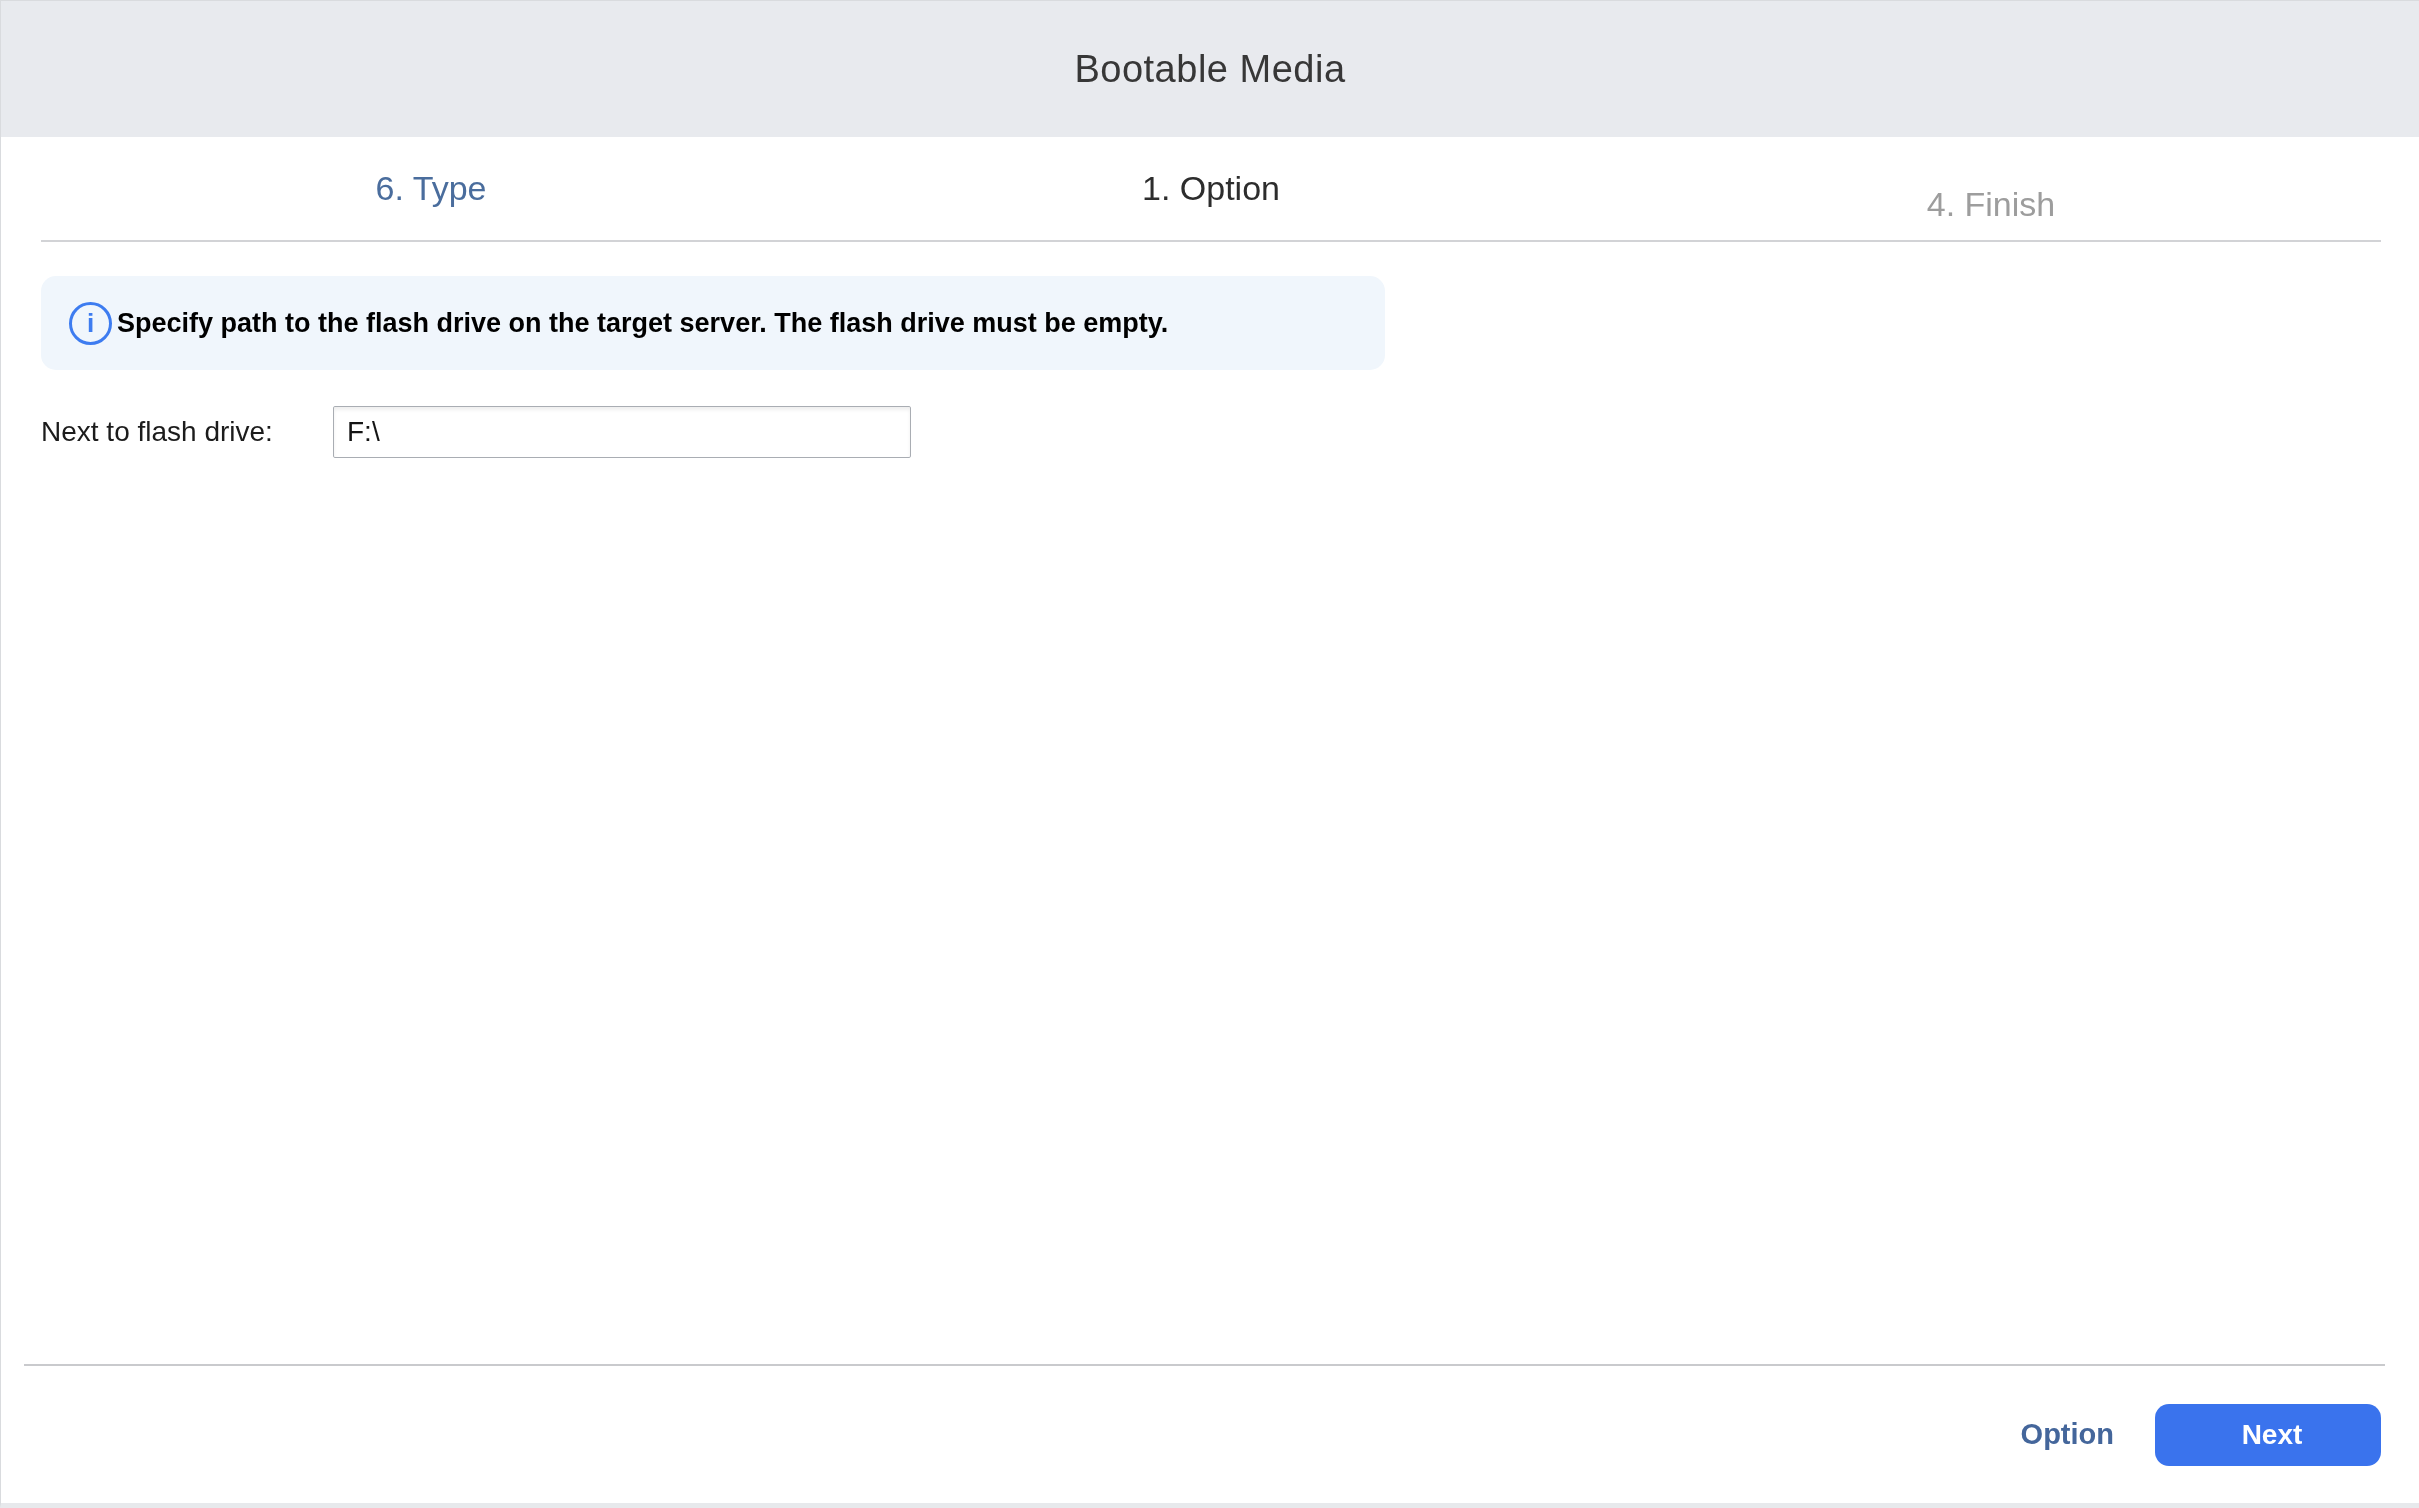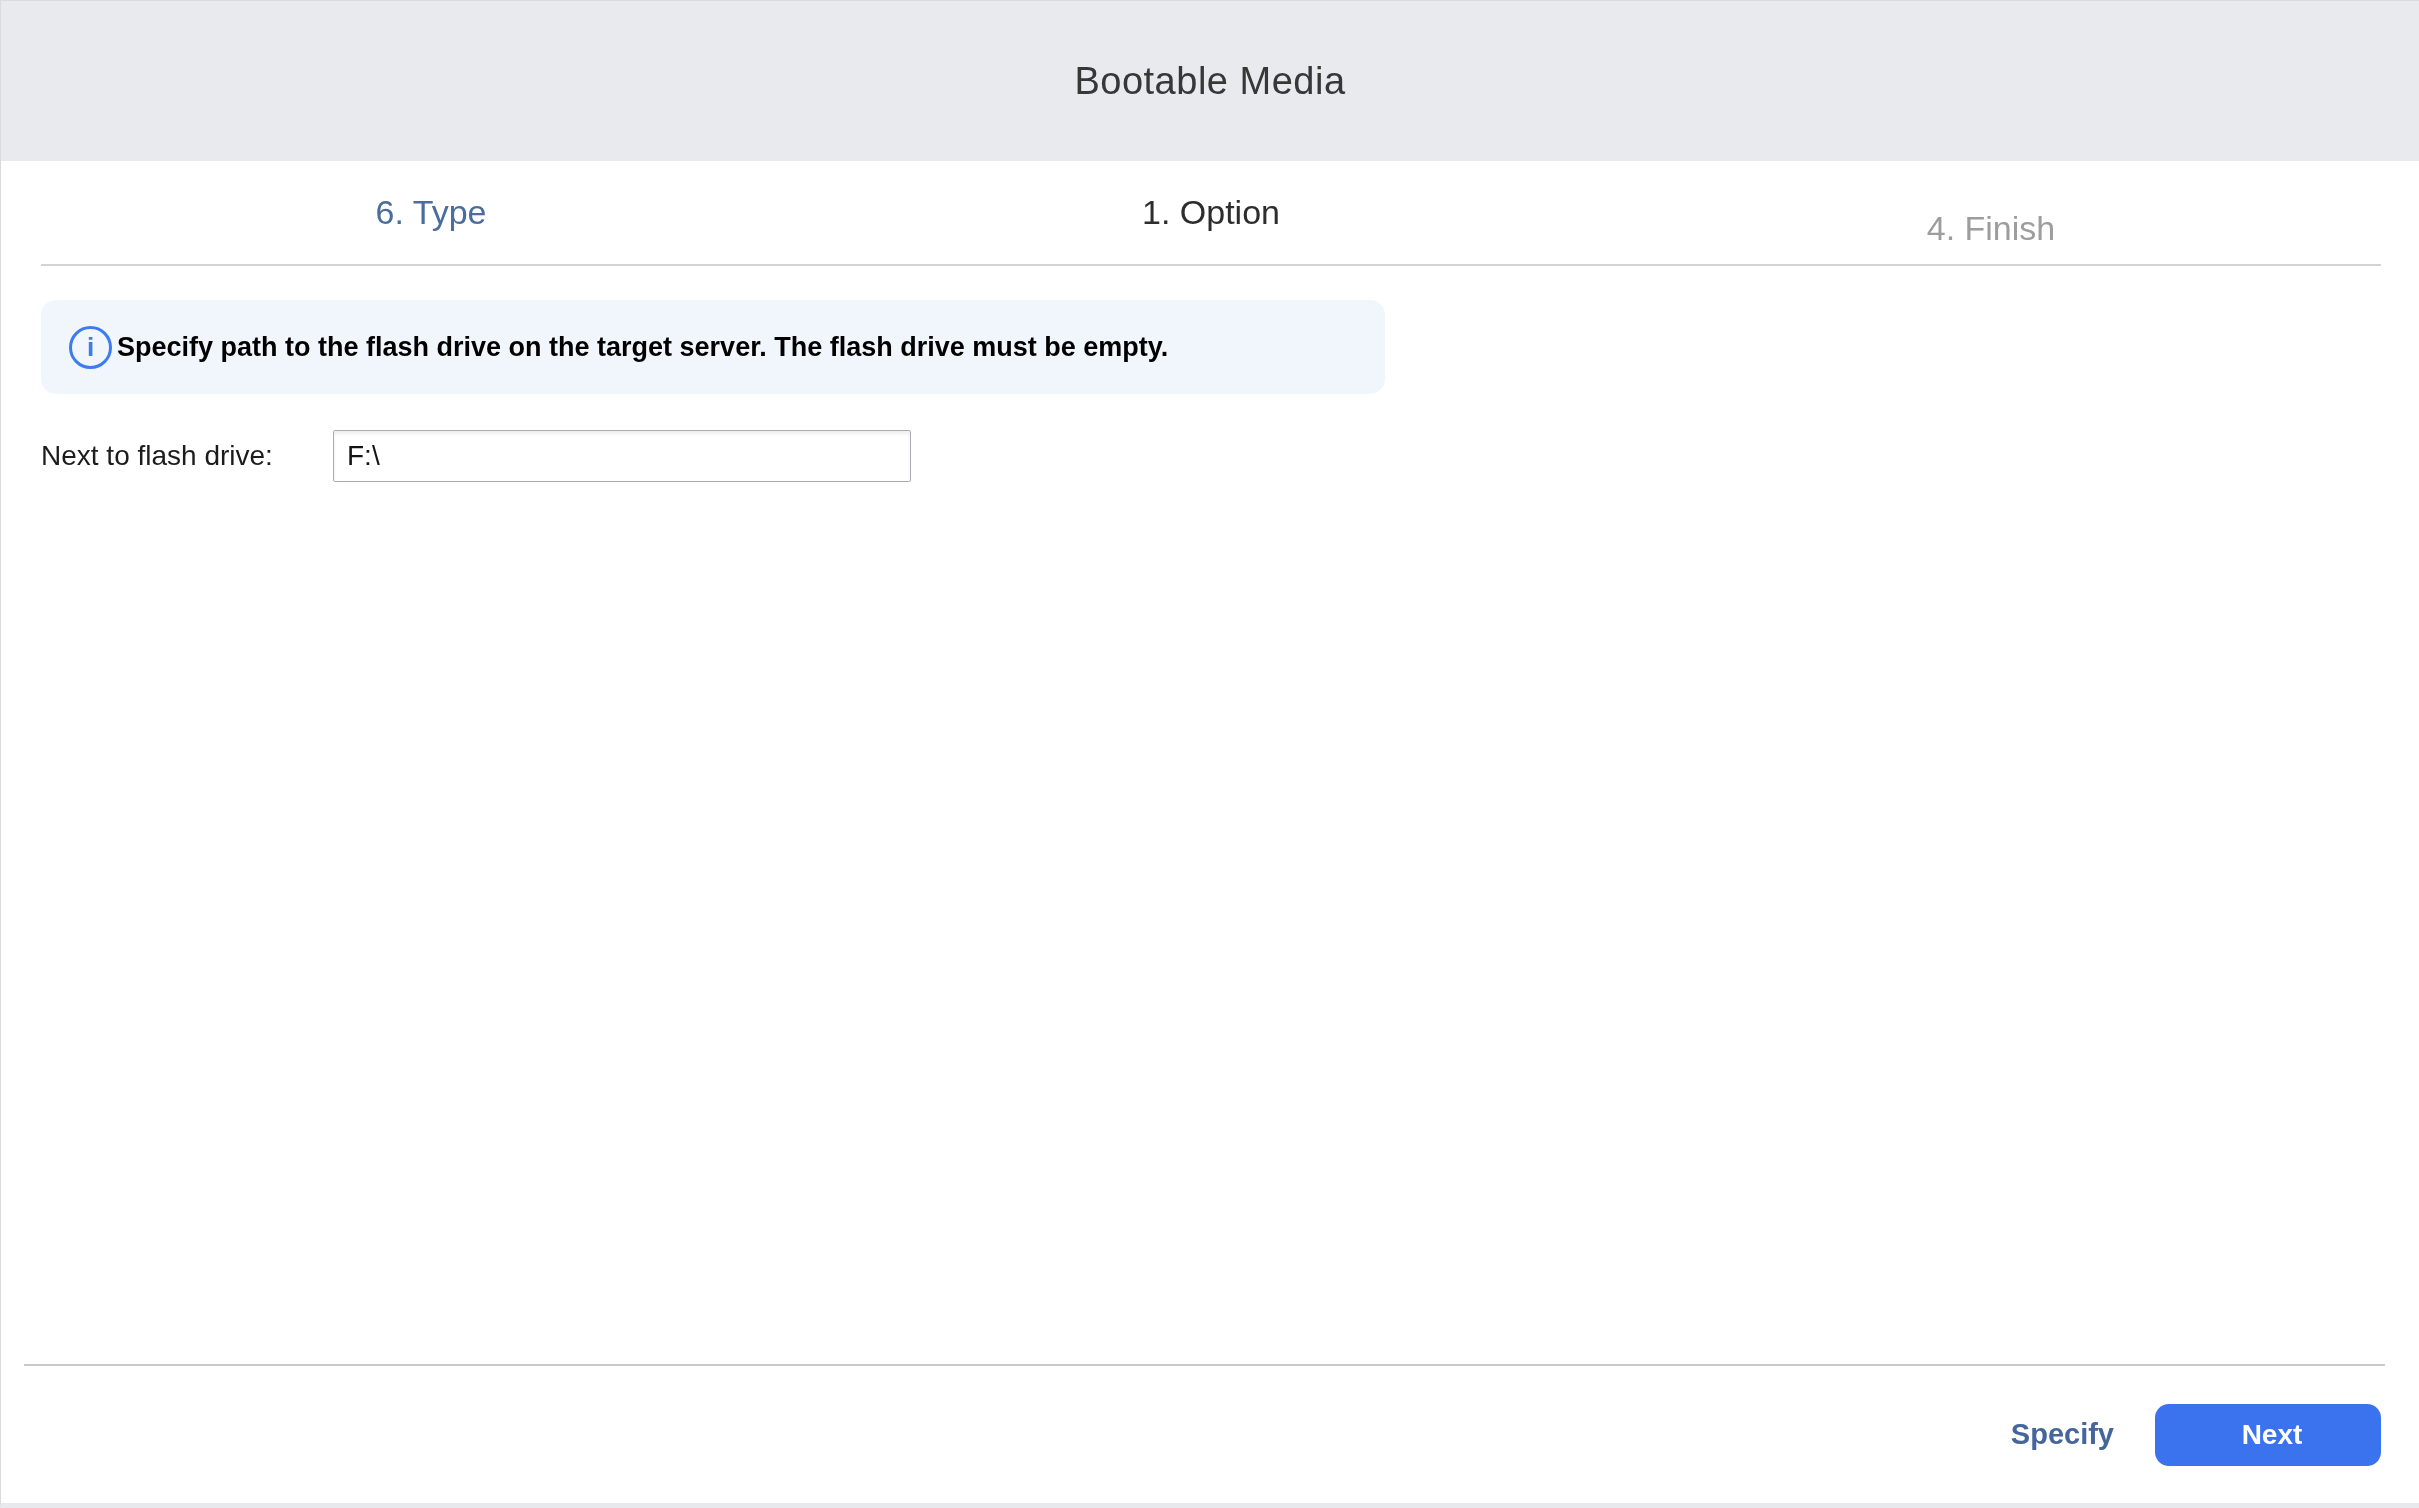--- a/index.html
+++ b/index.html
@@ -15,21 +15,21 @@
     background: #ffffff;
     border: 1.9px solid #d9dbde;
     border-bottom: 5.6px solid #e7e9ec;
     display: flex;
     flex-direction: column;
     overflow: hidden;
   }
 
   
   .dialog-header {
-    height: 160px;
+    height: 136px;
     flex: none;
     background: #e8eaee;
     display: flex;
     align-items: center;
     justify-content: center;
   }
   .dialog-title {
     font-size: 38px;
     color: #373737;
     letter-spacing: 0.5px;
@@ -207,18 +207,18 @@
       <label class="field-label">Next to flash drive:</label>
       <input class="path-input" type="text" value="F:\" style="">
     </div>
 
     <div class="spacer"></div>
   </div>
 
   <div class="footer-divider"></div>
 
   <div class="footer">
-    <button class="cancel-btn">Specify</button>
+    <button class="cancel-btn">Option</button>
     <button class="btn next-btn">Next</button>
   </div>
 
 </div>
 
 
 </body></html>

